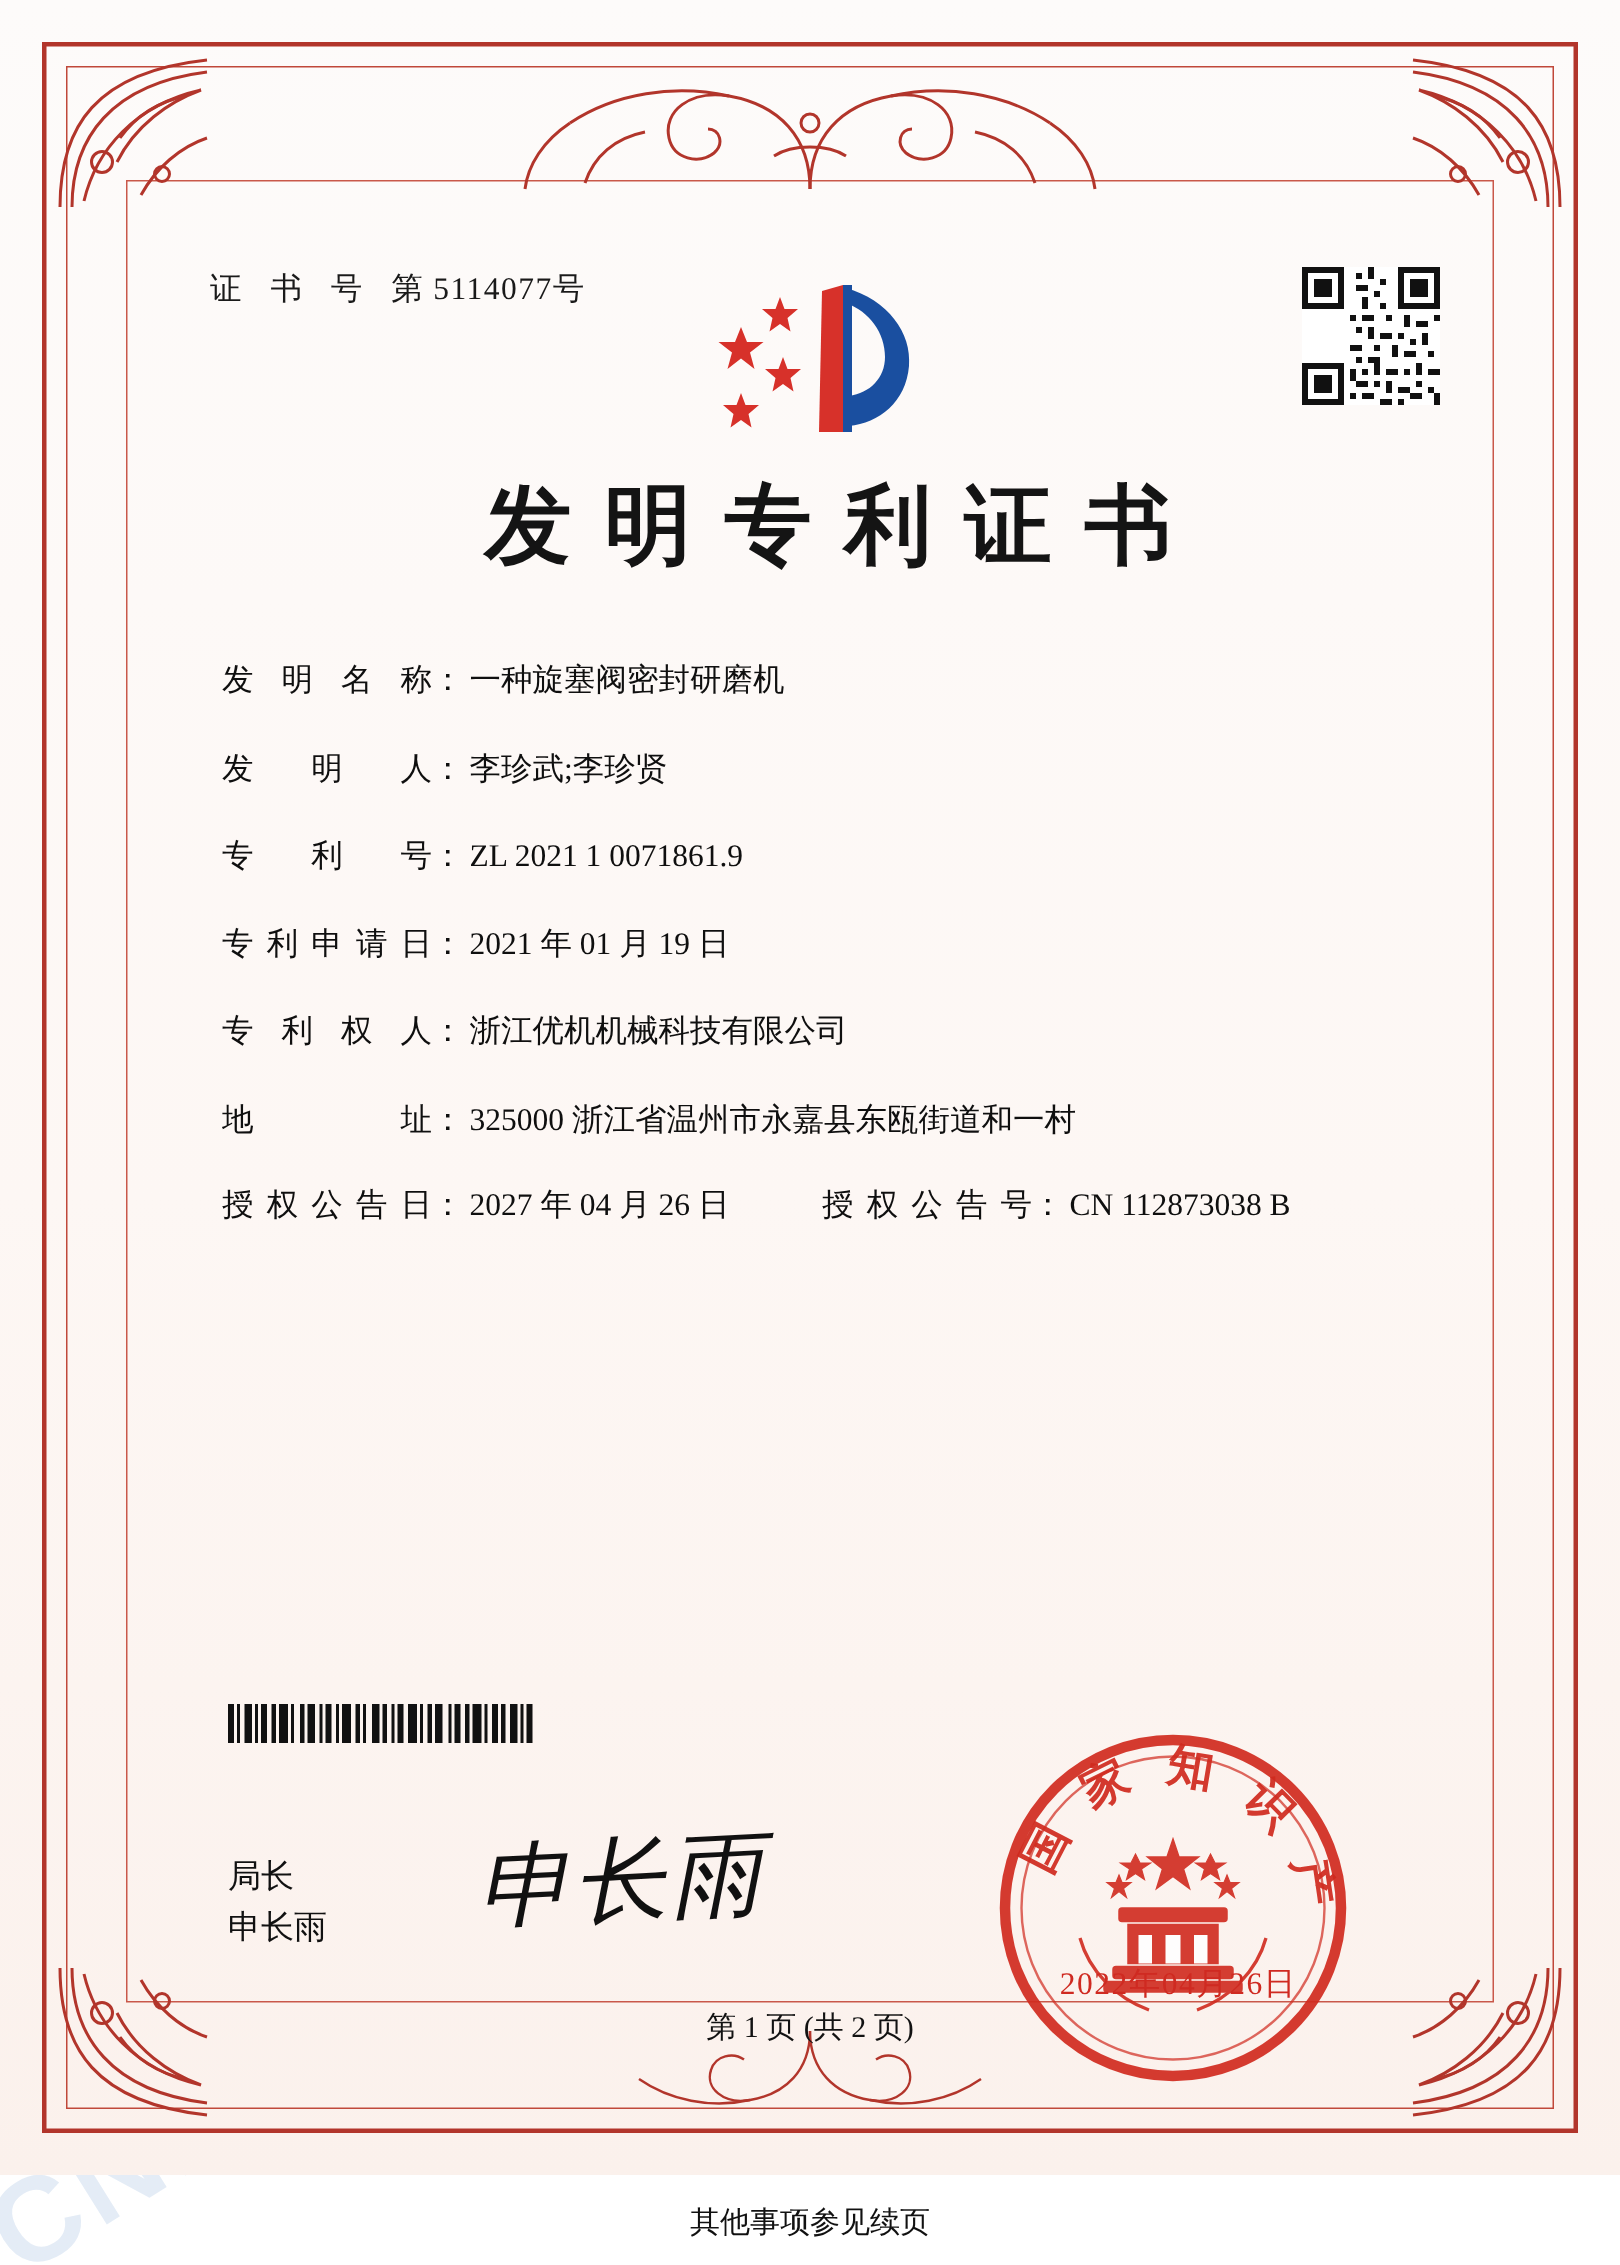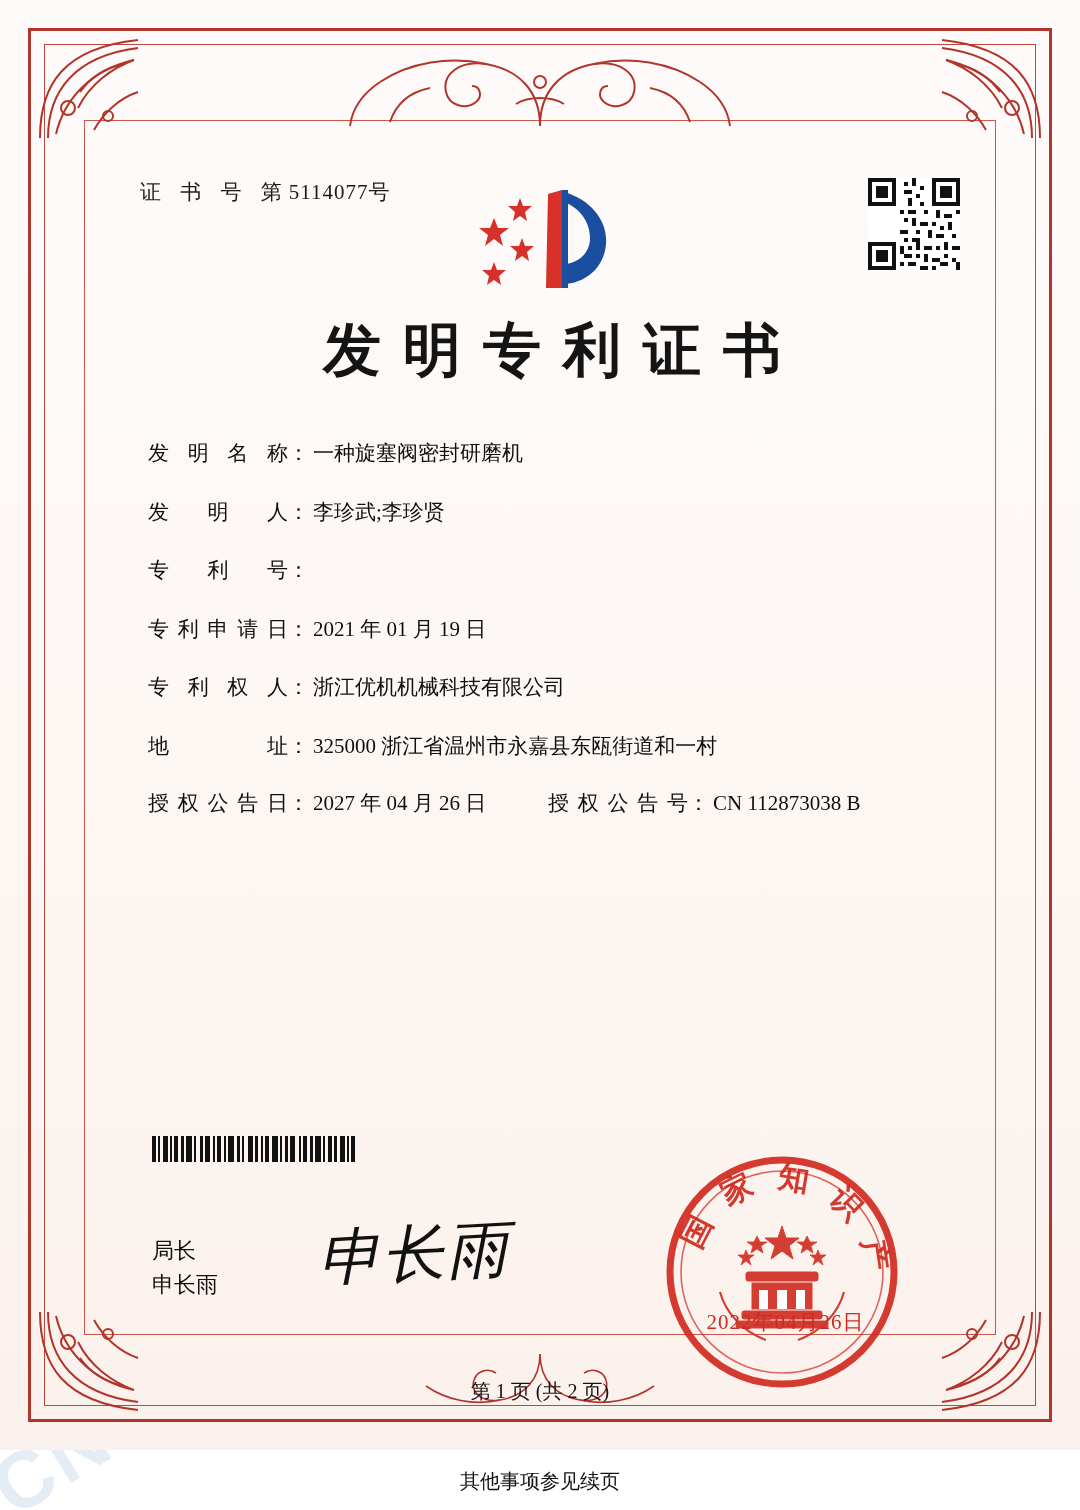--- a/index.html
+++ b/index.html
@@ -230,21 +230,21 @@
     text-align: center;
     font-size: 21px;
     color: #cf2a21;
     letter-spacing: 1px;
   }
 
   
   .page-num {
     position: absolute;
     left: 0; right: 0;
-    top: 1378px;
+    top: 1338px;
     text-align: center;
     font-size: 20px;
     color: #121212;
   }
   .outside-note {
     position: absolute;
     left: 0; right: 0;
     top: 1468px;
     text-align: center;
     font-size: 20px;
@@ -452,20 +452,21 @@
 
     <div class="field-row">
       <span class="f-label">发明人</span>
       <span class="f-colon">：</span>
       <span class="f-value">李珍武;李珍贤</span>
     </div>
 
     <div class="field-row">
       <span class="f-label">专利号</span>
       <span class="f-colon">：</span>
+      <span class="f-value">ZL 2021 1 0071861.9</span>
     </div>
 
     <div class="field-row">
       <span class="f-label">专利申请日</span>
       <span class="f-colon">：</span>
       <span class="f-value">2021 年 01 月 19 日</span>
     </div>
 
     <div class="field-row">
       <span class="f-label">专利权人</span>

